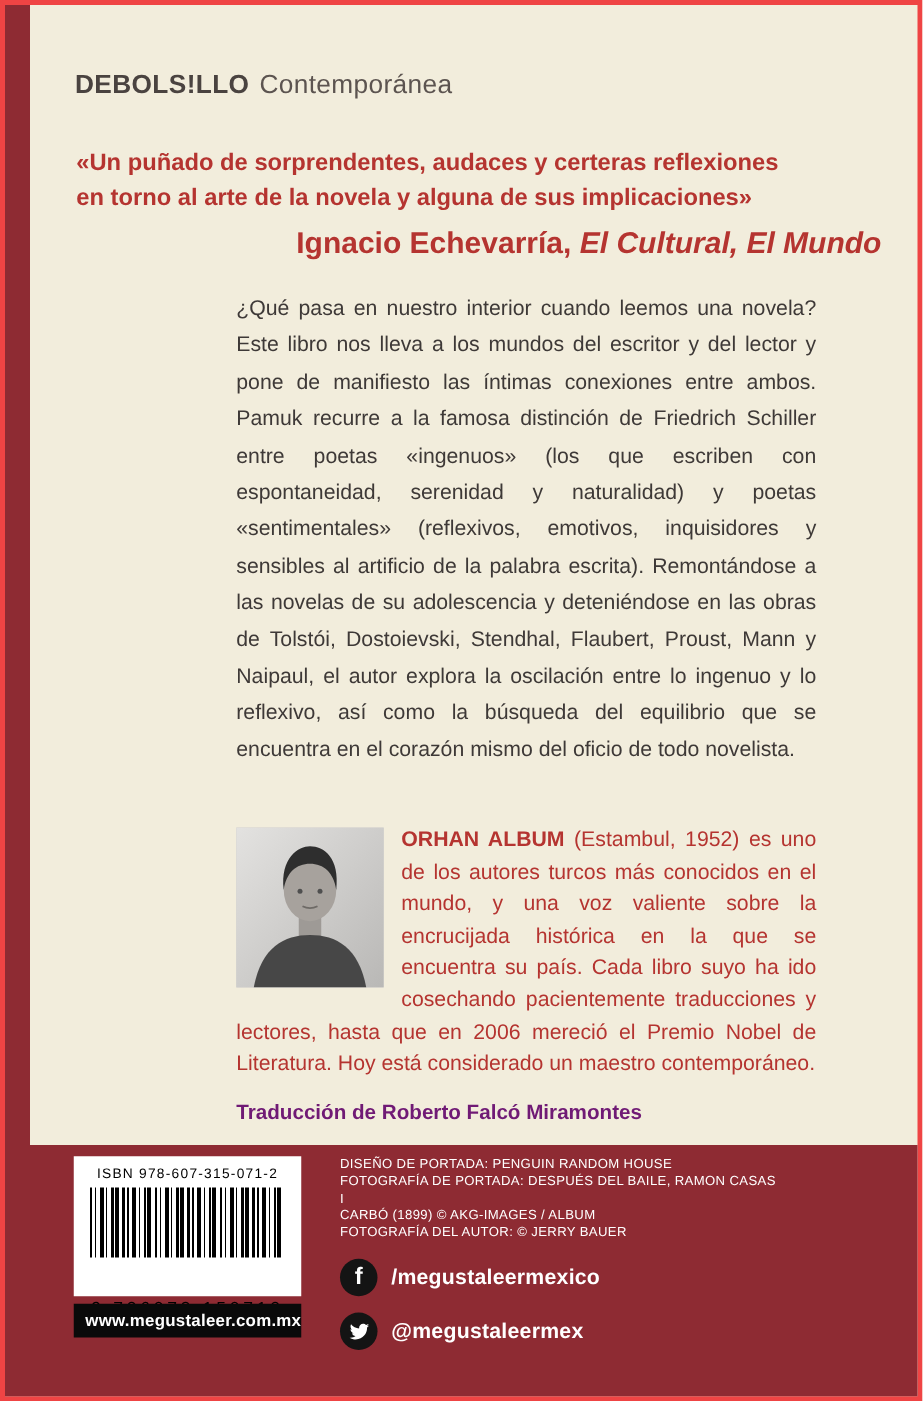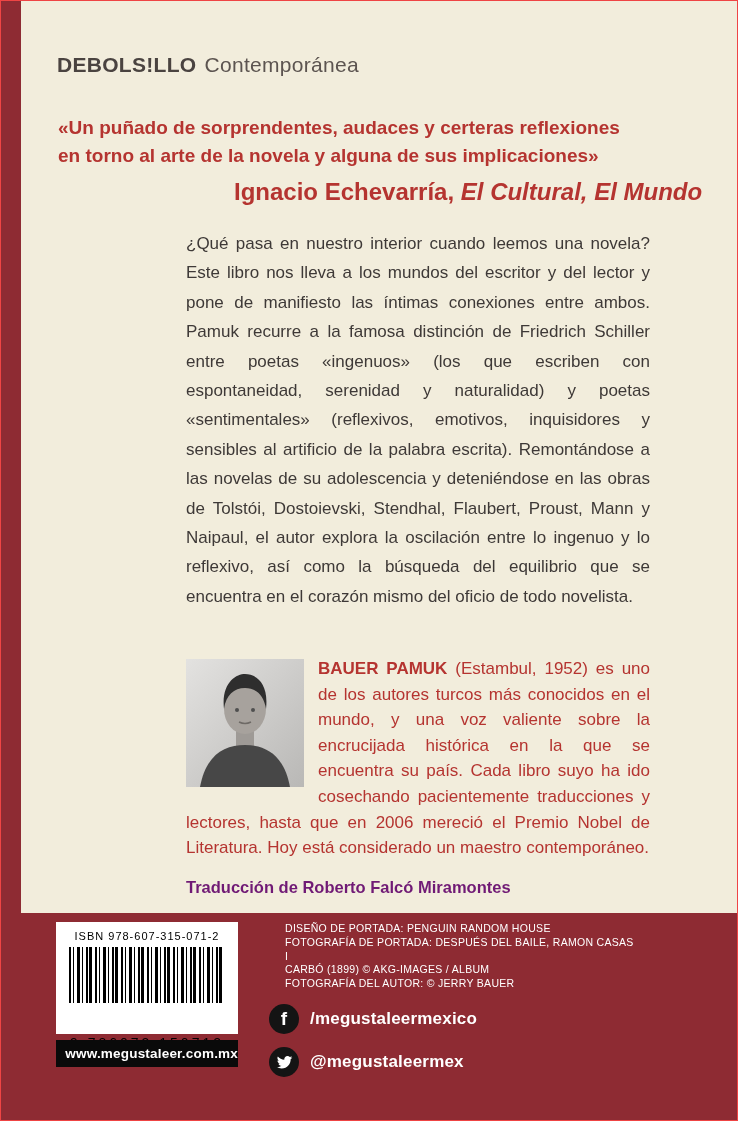--- a/index.html
+++ b/index.html
@@ -7,21 +7,21 @@
     --maroon:#8e2b33;
     --accent_red:#b53430;
     --text:#3e3937;
   }
   *{margin:0;padding:0;box-sizing:border-box;}
   html,body{background:#fff;}
   .page{
     position:relative;
     width:738px;height:1121px;
     background:var(--background);
-    border:1px solid #ef4444;
+    border:4px solid #ef4444;
     font-family:"Liberation Sans",sans-serif;
     overflow:hidden;
   }
   .spine{position:absolute;left:0;top:0;width:20px;height:100%;background:var(--maroon);}
   .brand{position:absolute;left:56px;top:52px;font-size:21px;color:#5c5450;letter-spacing:0.3px;}
   .brand .logo{font-weight:bold;color:#4a4340;margin-right:8px;}
   .quote{
     position:absolute;left:57px;top:113px;width:578px;
     color:var(--accent_red);font-weight:bold;font-size:19px;line-height:28px;
   }
@@ -61,21 +61,21 @@
       #000 0 2px,#fff 2px 4px,#000 4px 5px,#fff 5px 8px,
       #000 8px 11px,#fff 11px 13px,#000 13px 14px,#fff 14px 17px,
       #000 17px 19px,#fff 19px 20px,#000 20px 23px,#fff 23px 26px);
   }
   .isbn-num{text-align:center;font-size:14px;letter-spacing:3px;margin-top:32px;}
   .website{
     position:absolute;left:55px;top:127px;width:182px;height:27px;
     background:#0a0a0a;color:#fff;font-size:13.5px;font-weight:bold;
     text-align:right;line-height:27px;letter-spacing:0.2px;
   }
-  .credits{position:absolute;left:284px;top:9px;width:350px;color:#fff;
+  .credits{position:absolute;left:268px;top:9px;width:350px;color:#fff;
     font-size:10.5px;line-height:13.8px;letter-spacing:0.3px;}
   .social{position:absolute;display:flex;align-items:center;gap:11px;}
   .social.fb{left:268px;top:91px;}
   .social.tw{left:268px;top:134px;}
   .circle{
     width:30px;height:30px;border-radius:50%;background:#141414;color:#fff;
     display:flex;align-items:center;justify-content:center;
     font-weight:bold;font-size:19px;flex:0 0 auto;
   }
   .circle svg{width:17px;height:17px;fill:#fff;}
@@ -112,21 +112,21 @@
         <rect width="118" height="128" fill="url(#pbg)"></rect>
         <rect x="50" y="68" width="18" height="22" fill="#9e9a96"></rect>
         <path d="M14 128 C20 96 38 86 59 86 C80 86 98 96 104 128 Z" fill="#474747"></path>
         <ellipse cx="59" cy="50" rx="21" ry="25" fill="#a7a29d"></ellipse>
         <path d="M38 50 C35 24 50 15 59 15 C70 15 83 24 80 50 C78 36 70 29 59 29 C48 29 40 36 38 50 Z" fill="#2e2e2e"></path>
         <circle cx="51" cy="51" r="2" fill="#4f4f4f"></circle>
         <circle cx="67" cy="51" r="2" fill="#4f4f4f"></circle>
         <path d="M53 63 Q59 66 65 63" stroke="#6e6a66" stroke-width="1.5" fill="none"></path>
       </svg>
     </span>
-    <strong>BAUER PAMUK</strong>
+    <strong>ORHAN ALBUM</strong>
     <span>(Estambul, 1952) es uno de los autores turcos más conocidos en el mundo, y una voz valiente sobre la encrucijada histórica en la que se encuentra su país. Cada libro suyo ha ido cosechando pacientemente traducciones y lectores, hasta que en 2006 mereció el Premio Nobel de Literatura. Hoy está considerado un maestro contemporáneo.</span>
   </div>
 
   <div class="translation">Traducción de Roberto Falcó Miramontes</div>
 
   <footer class="footer">
 
     <div class="barcode-box">
       <div class="isbn">ISBN 978-607-315-071-2</div>
       <div class="bars"></div>

